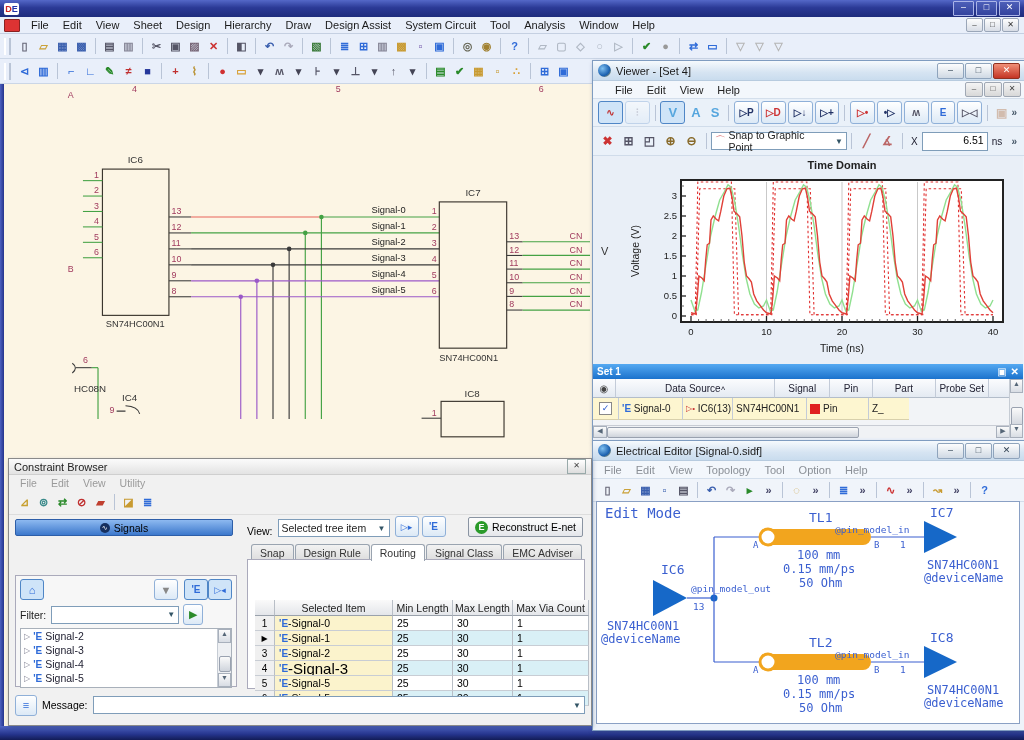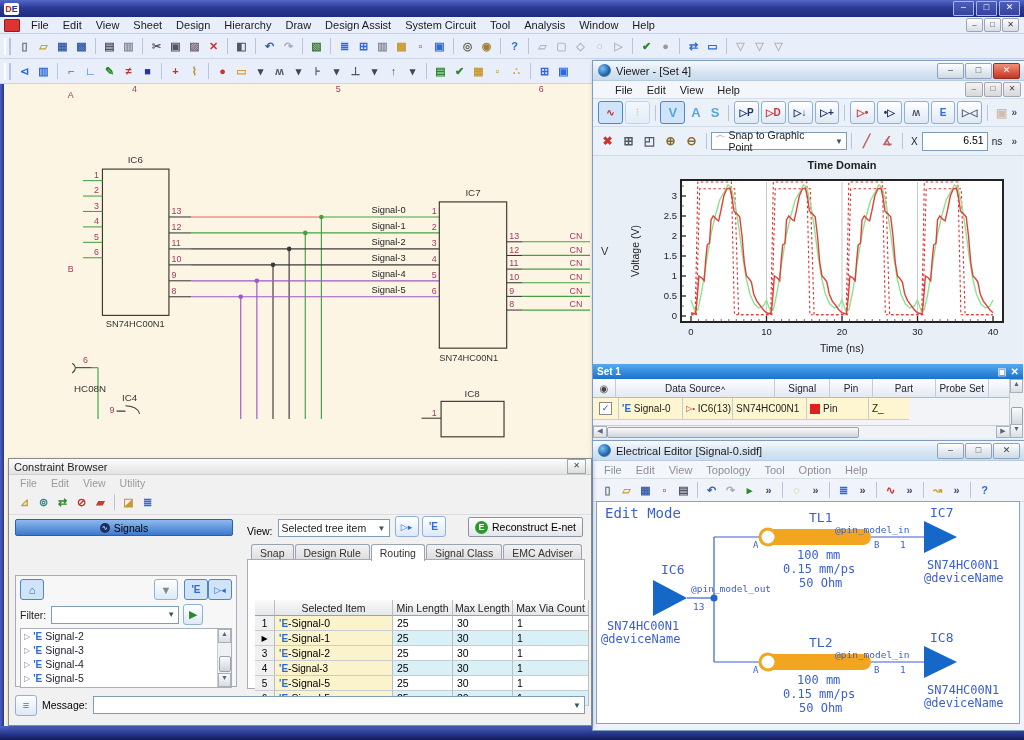--- a/index.html
+++ b/index.html
@@ -777,21 +777,21 @@
           <span style="font-size: 10.5px;">‑Signal-2</span>
         </div>
         <div class="td" style="width: 60px; height: 15px; background: rgb(255, 255, 255);">25</div>
         <div class="td" style="width: 60px; height: 15px; background: rgb(255, 255, 255);">30</div>
         <div class="td" style="width: 76px; height: 15px; background: rgb(255, 255, 255);">1</div>
       </div>
       <div class="tr">
         <div class="td numcell" style="width: 20px; height: 15px; font-size: 10px;">4</div>
         <div class="td itemcell" style="width: 118px; height: 15px;">
           <span class="enet">E</span>
-          <span style="font-size: 10px;">‑Signal-3</span>
+          <span style="font-size: 15px;">‑Signal-3</span>
         </div>
         <div class="td" style="width: 60px; height: 15px; background: rgb(217, 240, 246);">25</div>
         <div class="td" style="width: 60px; height: 15px; background: rgb(217, 240, 246);">30</div>
         <div class="td" style="width: 76px; height: 15px; background: rgb(217, 240, 246);">1</div>
       </div>
       <div class="tr">
         <div class="td numcell" style="width: 20px; height: 15px; font-size: 10px;">5</div>
         <div class="td itemcell" style="width: 118px; height: 15px;">
           <span class="enet">E</span>
           <span style="font-size: 10.5px;">‑Signal-5</span>

